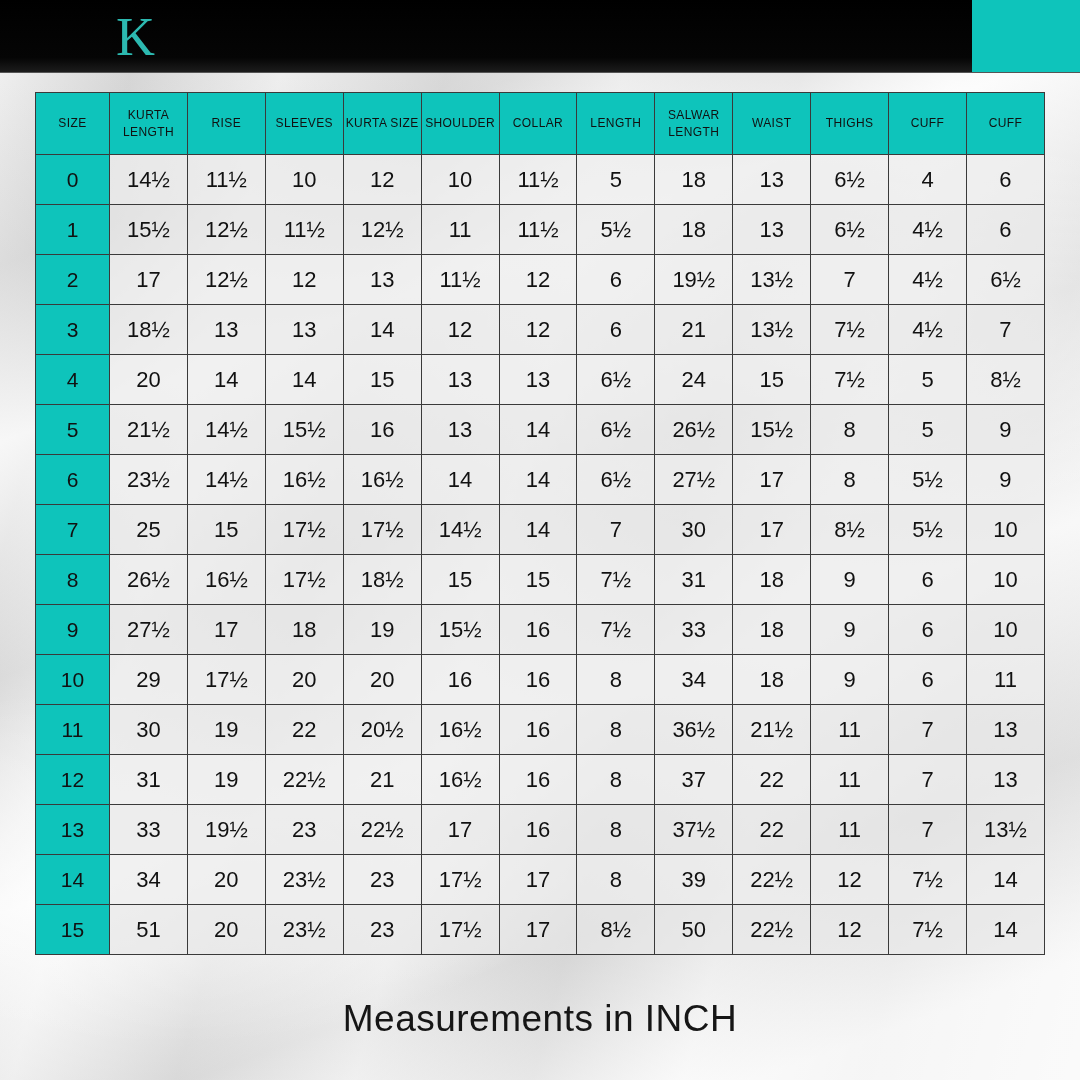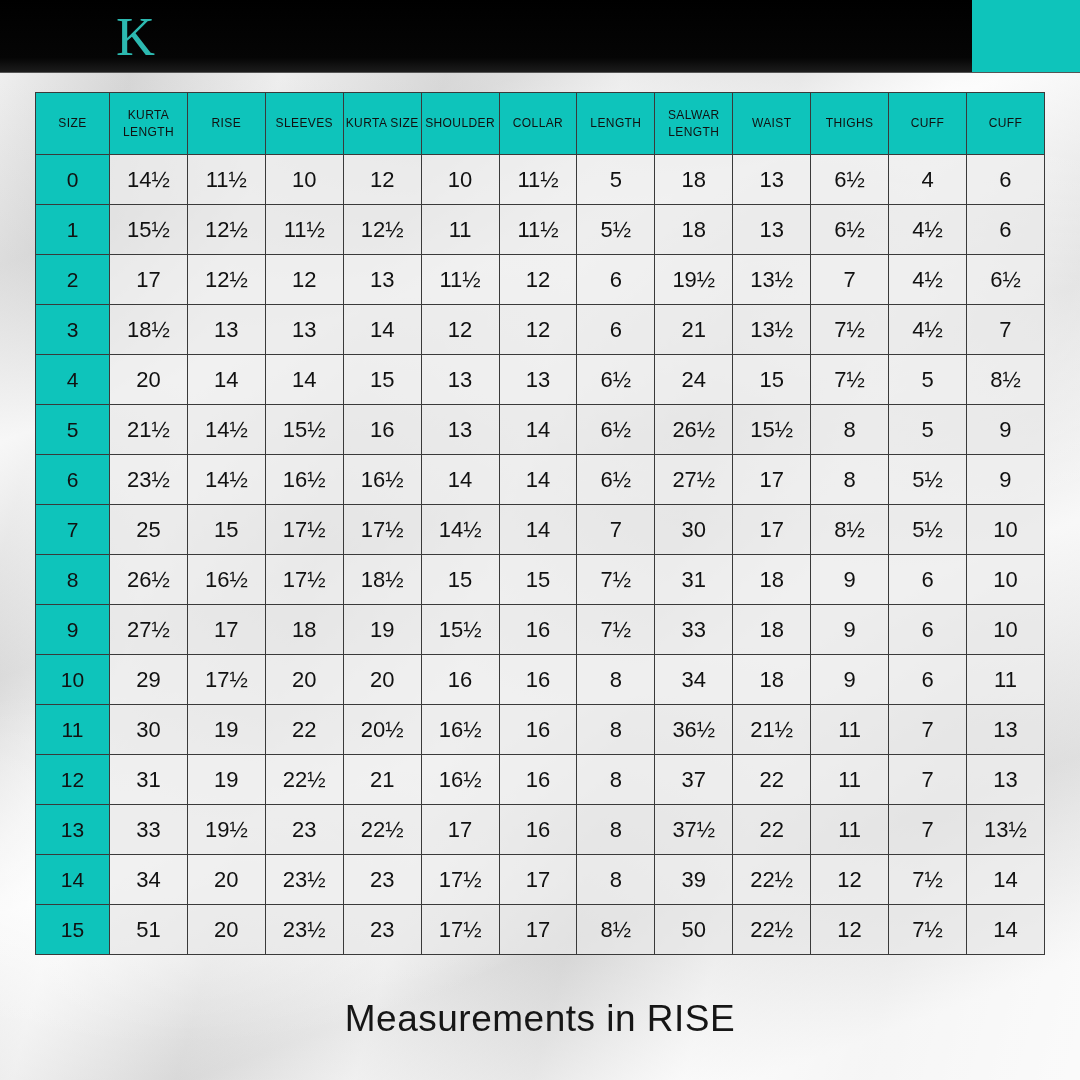--- a/index.html
+++ b/index.html
@@ -352,13 +352,13 @@
         <td class="data-cell">8½</td>
         <td class="data-cell">50</td>
         <td class="data-cell">22½</td>
         <td class="data-cell">12</td>
         <td class="data-cell">7½</td>
         <td class="data-cell">14</td>
       </tr>
     </tbody>
 </table>
 
-<div class="caption">Measurements in RISE</div>
+<div class="caption">Measurements in INCH</div>
 
 </body></html>

